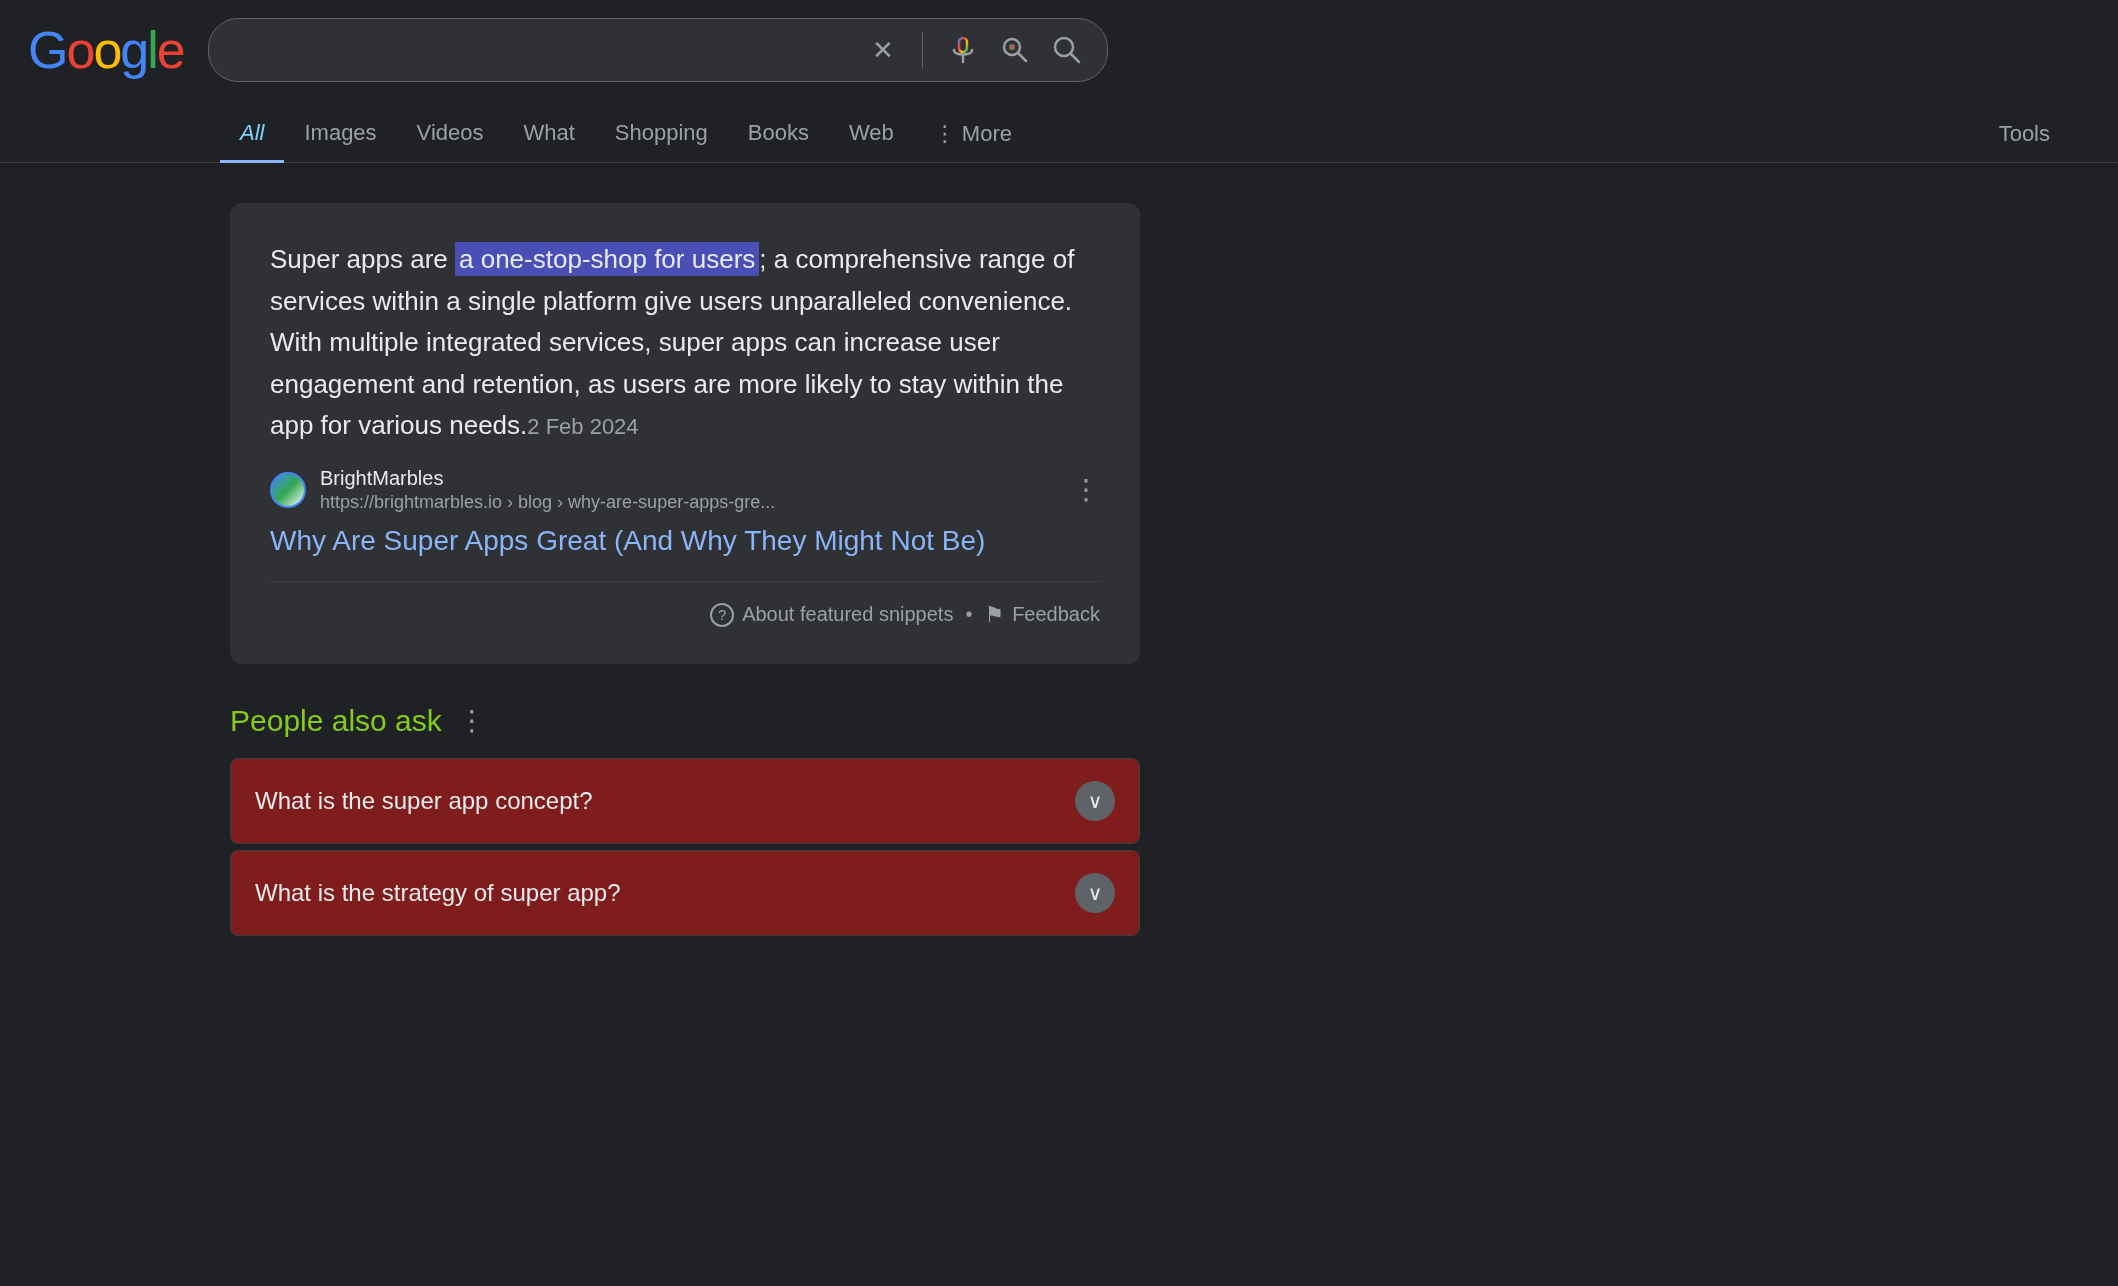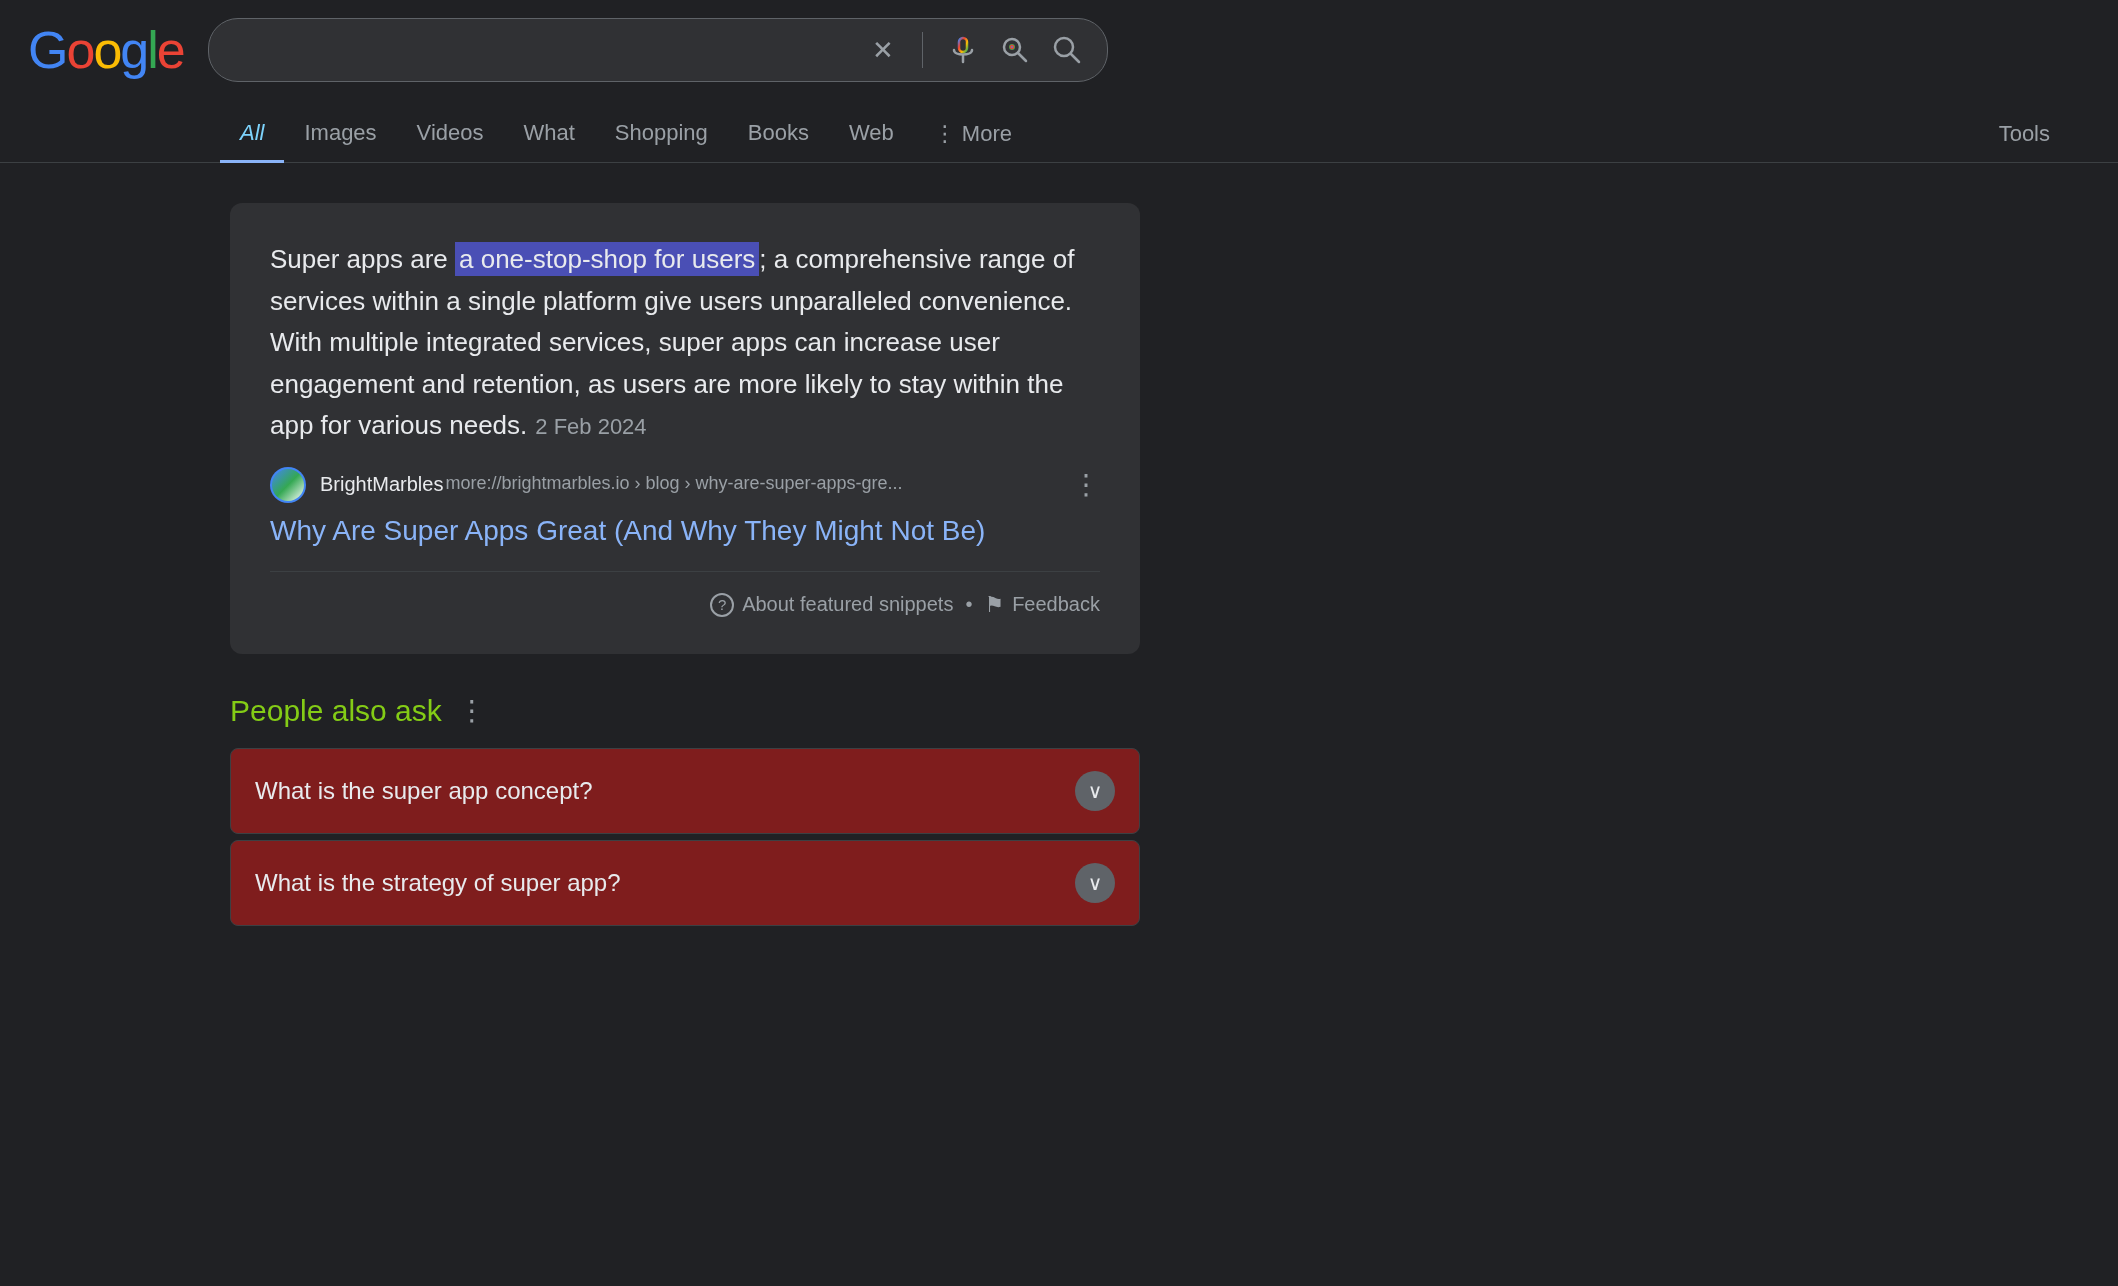--- a/index.html
+++ b/index.html
@@ -169,21 +169,20 @@
     .highlight {
       background-color: #4a4fb5;
       color: #e8eaed;
       padding: 2px 4px;
       border-radius: 0;
     }
 
     .snippet-date {
       color: #9aa0a6;
       font-size: 22px;
-      margin-left: 8px;
     }
 
     .snippet-source {
       display: flex;
       align-items: center;
       gap: 14px;
       margin-top: 20px;
       margin-bottom: 12px;
     }
 
@@ -201,21 +200,21 @@
 
     .source-favicon-inner {
       width: 32px;
       height: 32px;
       border-radius: 50%;
       background: linear-gradient(135deg, #4285f4 0%, #34a853 50%, #ffffff 100%);
     }
 
     .source-info {
       display: flex;
-      flex-direction: row;
+      flex-direction: column;
       gap: 2px;
     }
 
     .source-name {
       font-size: 20px;
       color: #e8eaed;
       font-weight: 500;
     }
 
     .source-url {
@@ -428,21 +427,21 @@
     <p class="snippet-text">
       <span>Super apps are </span><span class="highlight">a one-stop-shop for users</span><span>; a comprehensive range of services within a single platform give users unparalleled convenience. With multiple integrated services, super apps can increase user engagement and retention, as users are more likely to stay within the app for various needs.</span><span class="snippet-date">2 Feb 2024</span>
     </p>
 
     <div class="snippet-source">
       <div class="source-favicon">
         <div class="source-favicon-inner"></div>
       </div>
       <div class="source-info">
         <span class="source-name">BrightMarbles</span>
-        <span class="source-url">more://brightmarbles.io › blog › why-are-super-apps-gre...</span>
+        <span class="source-url">https://brightmarbles.io › blog › why-are-super-apps-gre...</span>
       </div>
       <button class="source-more-btn">⋮</button>
     </div>
 
     <a class="snippet-link">Why Are Super Apps Great (And Why They Might Not Be)</a>
 
     <div class="snippet-footer">
       <div class="about-snippets">
         <div class="question-circle">?</div>
         <span>About featured snippets</span>

